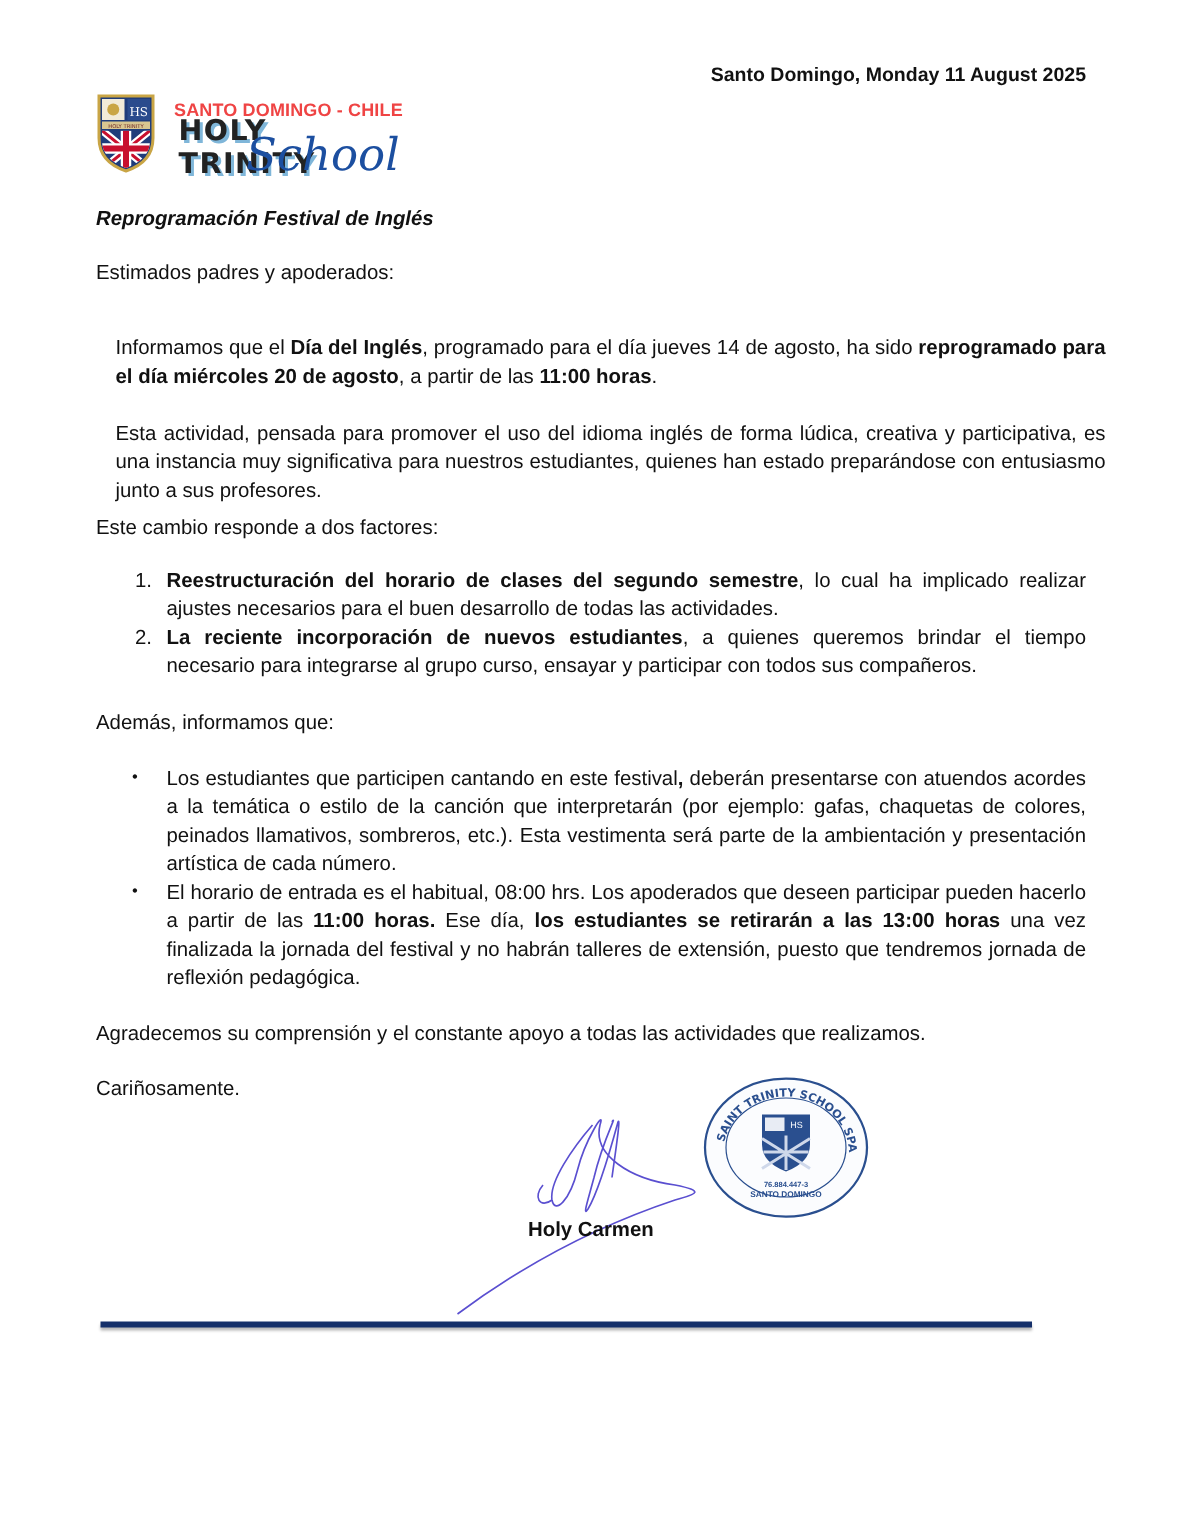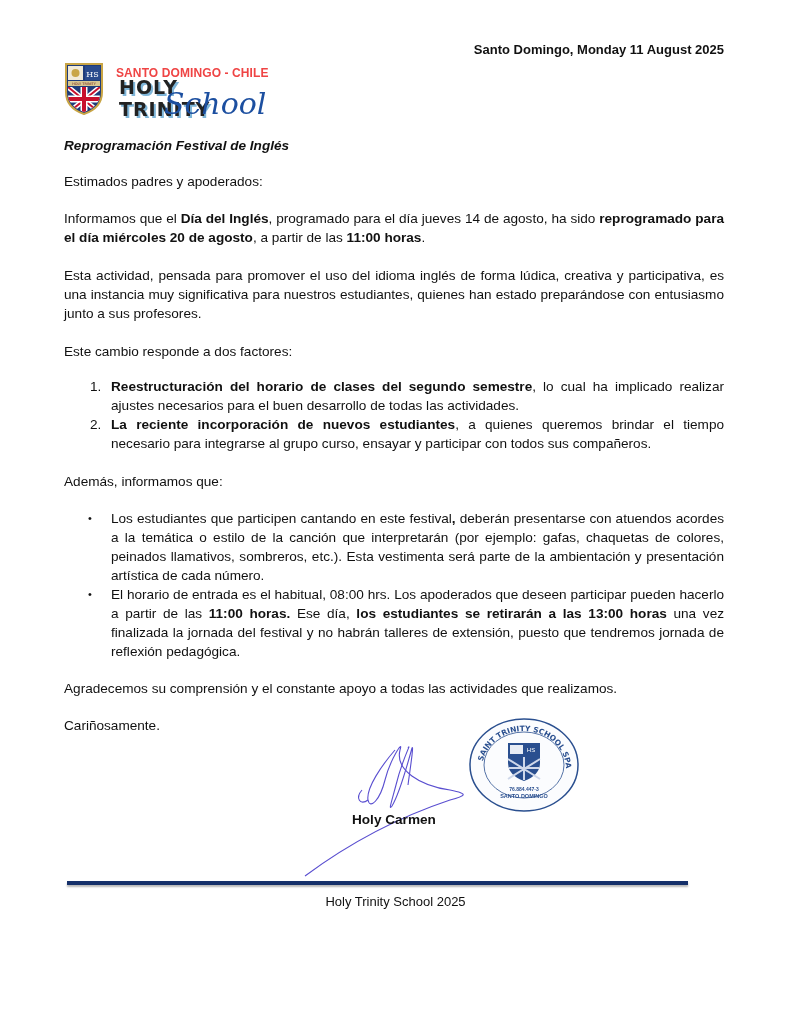--- a/index.html
+++ b/index.html
@@ -24,21 +24,21 @@
     letter-spacing: 1px; color: #222;
     text-shadow: 2px 2px 0 #7fb6d9;
   }
   .logo-script {
     position: absolute; left: 100px; top: 24px;
     font-family: "DejaVu Serif", serif; font-style: italic; font-weight: normal;
     font-size: 30px; color: #1c4fa0;
   }
   .content { position: absolute; left: 64px; width: 660px; line-height: 19px; text-align: justify; }
   .title { top: 136px; font-style: italic; font-weight: bold; }
-  .p { margin: 0; }
+  .p { margin: 13px; }
   ol, ul { margin: 0; padding: 0; }
   .list-item { position: relative; padding-left: 47px; text-align: justify; line-height: 19px; }
   .marker { position: absolute; left: 26px; top: 0; }
   .bullet-marker { position: absolute; left: 24px; top: 0; font-size: 11px; }
   .sig-area { position: absolute; left: 300px; top: 740px; width: 180px; height: 140px; }
   .sig-name { position: absolute; left: 352px; top: 812px; font-weight: bold; font-size: 13.6px; }
   .stamp { position: absolute; left: 468px; top: 717px; width: 112px; height: 96px; }
   .footer-line {
     position: absolute; left: 67px; top: 881px; width: 621px; height: 4px;
     background: #15306a; box-shadow: 0 2px 2px #b8b8b8;
@@ -133,14 +133,13 @@
   <rect x="42" y="28" width="13" height="9" fill="#e8ecf4"></rect>
   <text x="63" y="35" font-size="6" fill="#fff" text-anchor="middle">HS</text>
   <path d="M40 42 L72 62 M72 42 L40 62 M56 40 V63 M41 51 H71" stroke="#cfd8ea" stroke-width="2"></path>
   <text x="56" y="74" font-size="5" font-weight="bold" fill="#2a4f8f" text-anchor="middle">76.884.447-3</text>
   <text x="56" y="81" font-size="5.5" font-weight="bold" fill="#2a4f8f" text-anchor="middle">SANTO DOMINGO</text>
 </svg>
 
 <div class="footer-line"></div>
 
 <div class="footer">
-  <div>Holy Trinity School 2025</div>
 </div>
 
 </body></html>

